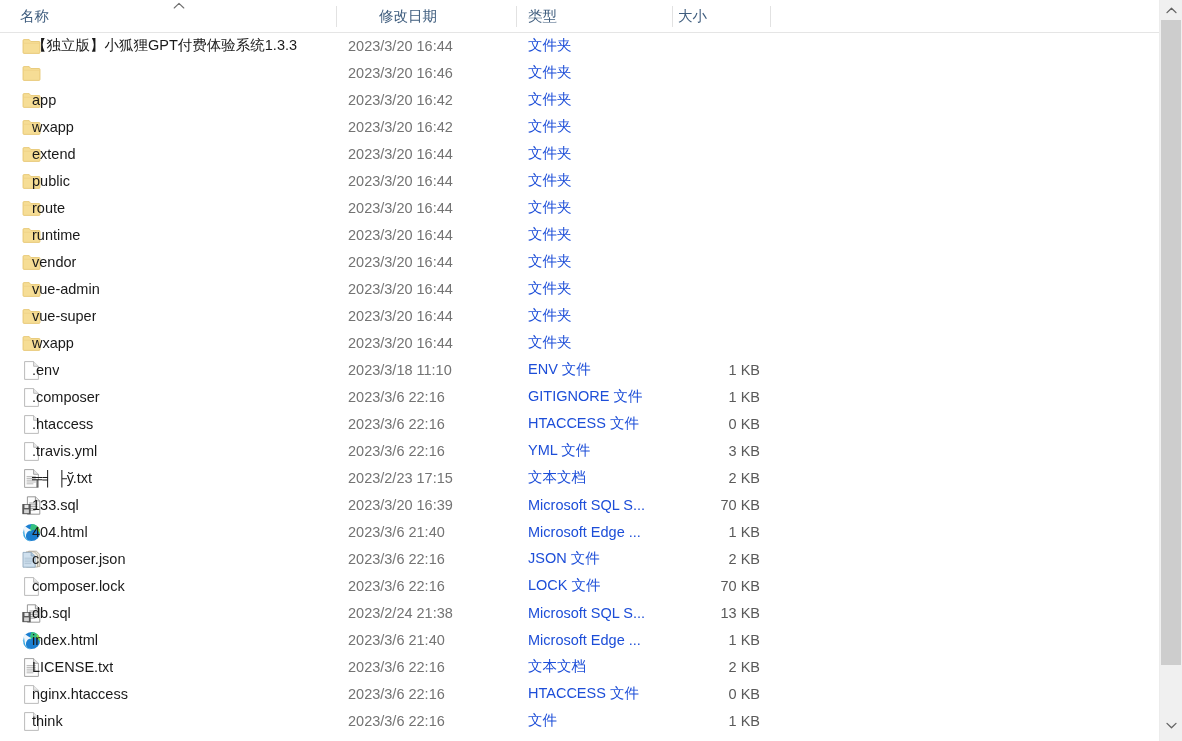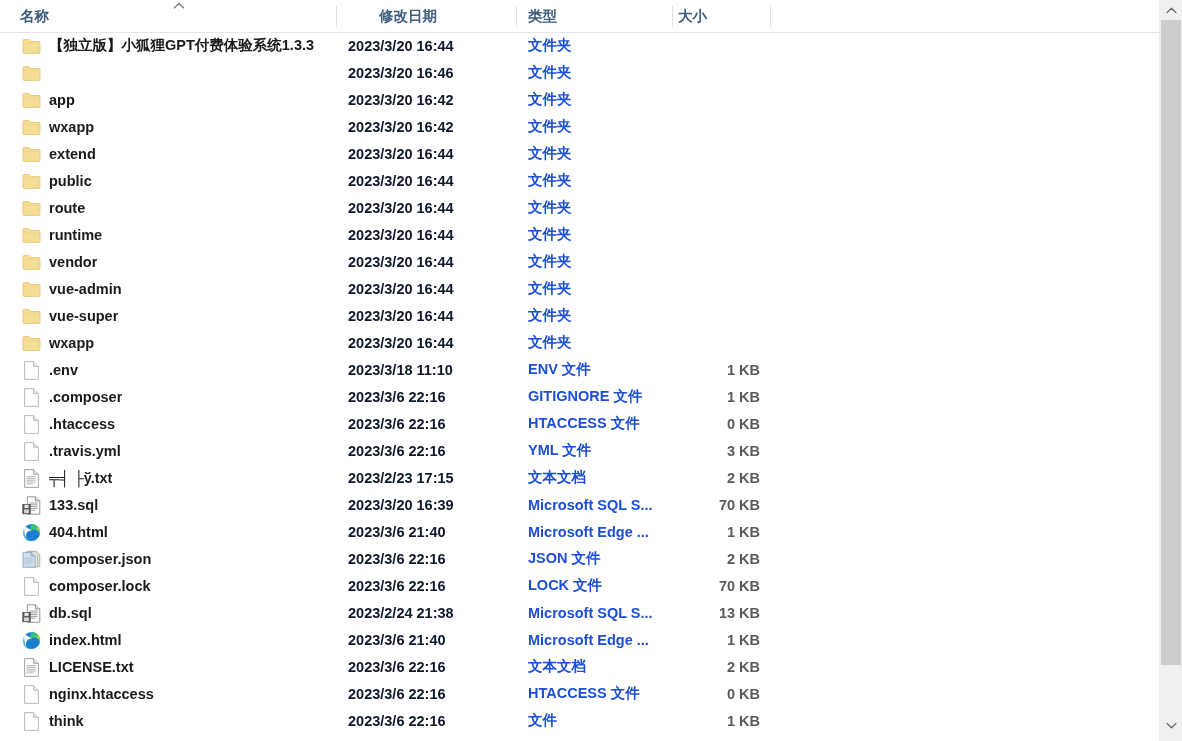--- a/index.html
+++ b/index.html
@@ -13,21 +13,20 @@
     overflow: hidden;
     font-family: "Liberation Sans", "DejaVu Sans", sans-serif;
     -webkit-font-smoothing: antialiased;
   }
 
   #explorer {
     position: relative;
     width: 1182px;
     height: 741px;
     background: #ffffff;
-    font-weight: bold;
   }
 
   
   .col-header {
     position: absolute;
     left: 0;
     top: 0;
     width: 1160px;
     height: 32px;
     background: #ffffff;
@@ -84,27 +83,27 @@
     position: absolute;
     top: 0;
     height: 27px;
     display: flex;
     align-items: center;
     font-size: 14.5px;
     white-space: nowrap;
     overflow: hidden;
   }
   .cell.c-name {
-    left: 49px;
+    left: 32px;
     max-width: 285px;
     color: #1a1a1a;
   }
   .cell.c-date {
     left: 348px;
-    color: #0f172a;
+    color: #737373;
   }
   .cell.c-type {
     left: 528px;
     max-width: 140px;
     color: #1d4ed8;
   }
   .cell.c-size {
     left: 640px;
     width: 120px;
     justify-content: flex-end;

